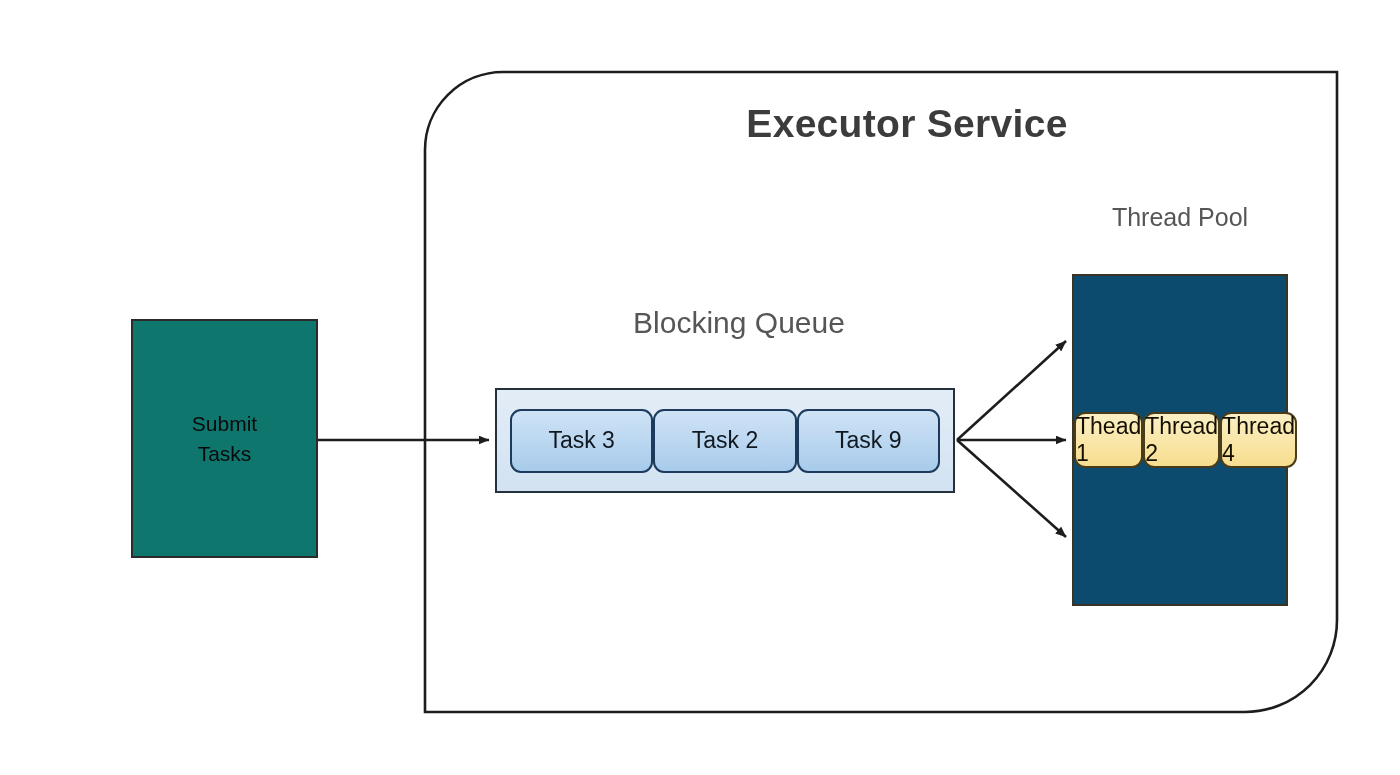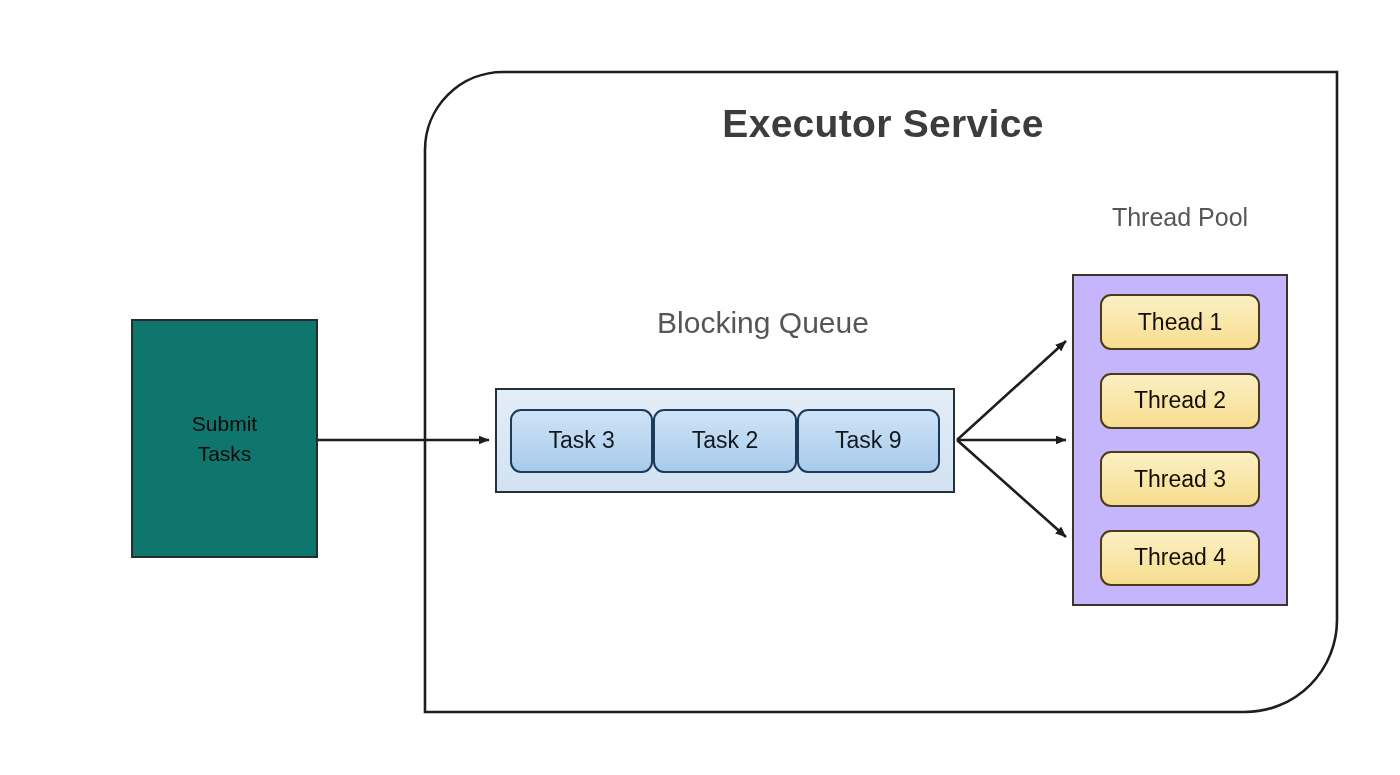--- a/index.html
+++ b/index.html
@@ -21,21 +21,21 @@
     position: absolute;
     left: 0;
     top: 0;
     width: 1400px;
     height: 775px;
   }
 
   
   .executor-title {
     position: absolute;
-    left: 568px;
+    left: 592px;
     top: 102px;
     width: 630px;
     text-align: center;
     font-size: 39px;
     font-weight: bold;
     color: #3c3c3c;
     letter-spacing: 0.3px;
     white-space: nowrap;
   }
 
@@ -57,21 +57,21 @@
     font-size: 21px;
     color: #0a0a0a;
     line-height: 1.42;
     text-align: center;
     white-space: pre-line;
   }
 
   
   .queue-title {
     position: absolute;
-    left: 548px;
+    left: 524px;
     top: 306px;
     width: 430px;
     text-align: center;
     font-size: 30px;
     color: #565656;
     white-space: nowrap;
   }
   .queue-box {
     position: absolute;
     left: 495px;
@@ -110,25 +110,24 @@
     font-size: 25px;
     color: #565656;
     white-space: nowrap;
   }
   .pool-box {
     position: absolute;
     left: 1072px;
     top: 274px;
     width: 216px;
     height: 332px;
-    background: #c4b5fd;
+    background: #0c4a6e;
     border: 2px solid #3a3326;
     box-sizing: border-box;
     display: flex;
-    flex-direction: column;
     align-items: center;
     justify-content: space-between;
     padding: 18px 0;
   }
   .thread-box {
     width: 160px;
     height: 56px;
     background: linear-gradient(180deg, #fbf0c4 0%, #f7dd8f 100%);
     border: 2px solid #4a3c18;
     border-radius: 11px;
@@ -177,17 +176,16 @@
     <div class="task-box">Task 3</div>
     <div class="task-box">Task 2</div>
     <div class="task-box">Task 9</div>
   </div>
 
   <div class="pool-title">Thread Pool</div>
 
   <div class="pool-box">
     <div class="thread-box">Thead 1</div>
     <div class="thread-box">Thread 2</div>
-    <div class="thread-box">Thread 3</div>
     <div class="thread-box">Thread 4</div>
   </div>
 
 </div>
 
 </body></html>

